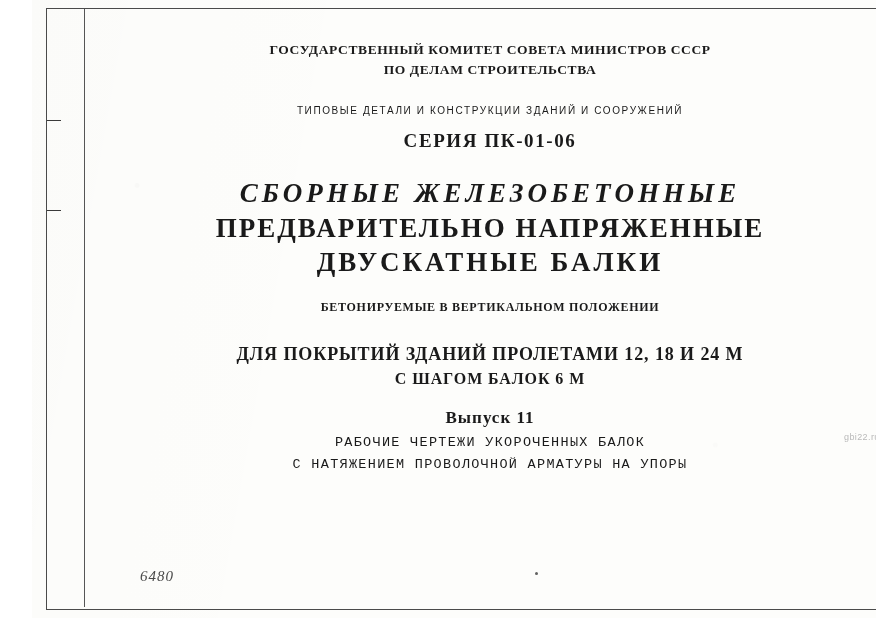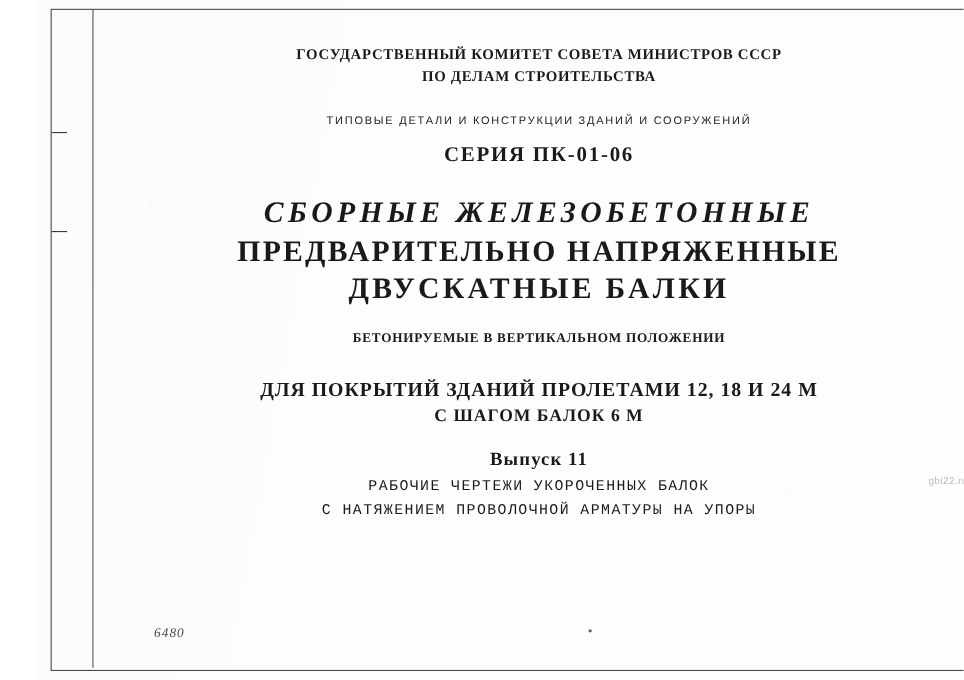--- a/index.html
+++ b/index.html
@@ -174,21 +174,21 @@
     color: #b9b9b9;
     letter-spacing: 0.4px;
   }
 
   .hand-number {
     position: absolute;
     left: 108px;
     top: 568px;
     font-family: "Liberation Serif", serif;
     font-style: italic;
-    font-size: 12px;
+    font-size: 15px;
     color: #4a4a4a;
     letter-spacing: 1px;
   }
 
   .ink-mark {
     position: absolute;
     background: #3a3a3a;
   }
   .ink-dot-1 { left: 503px; top: 572px; width: 3px; height: 3px; border-radius: 50%; opacity: 0.8; }
 </style>

